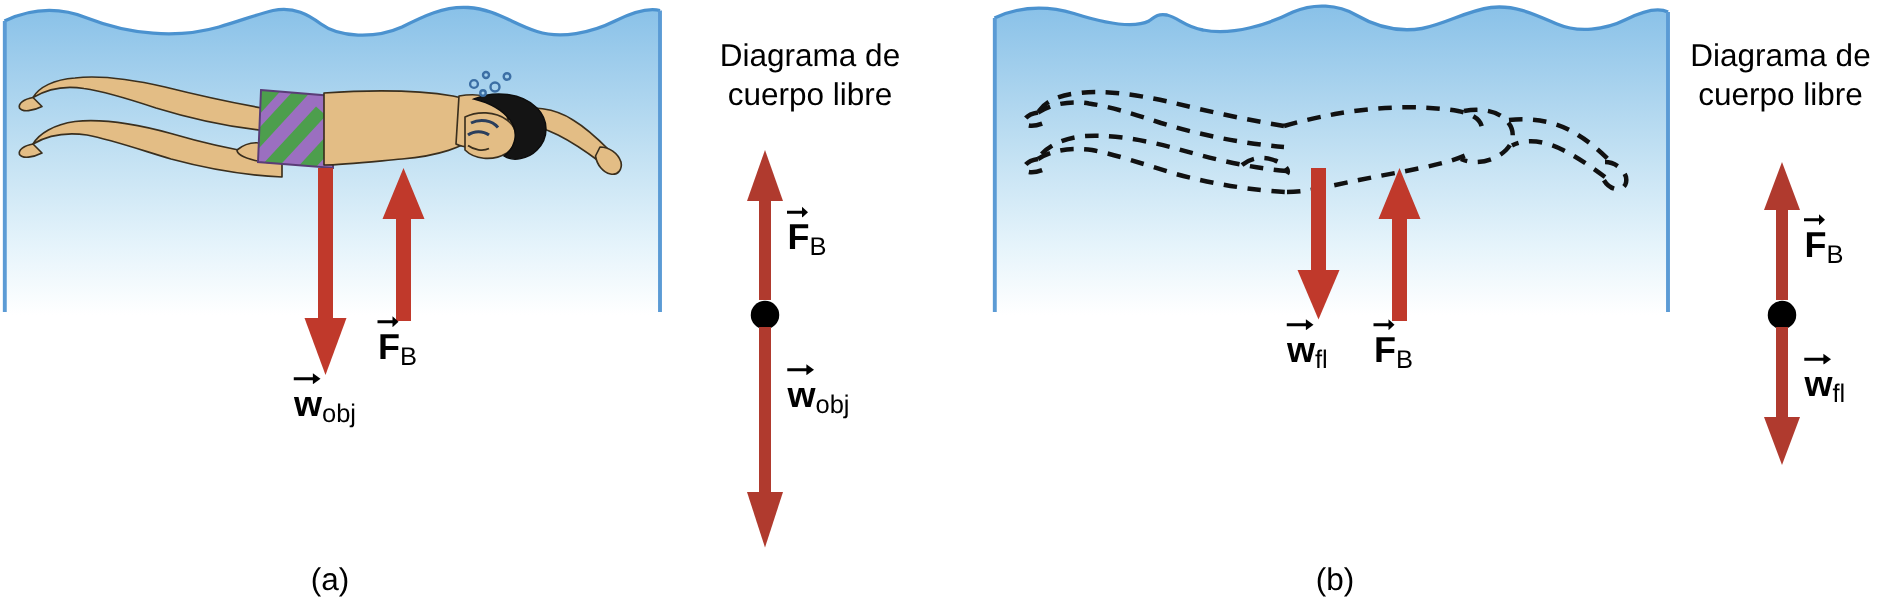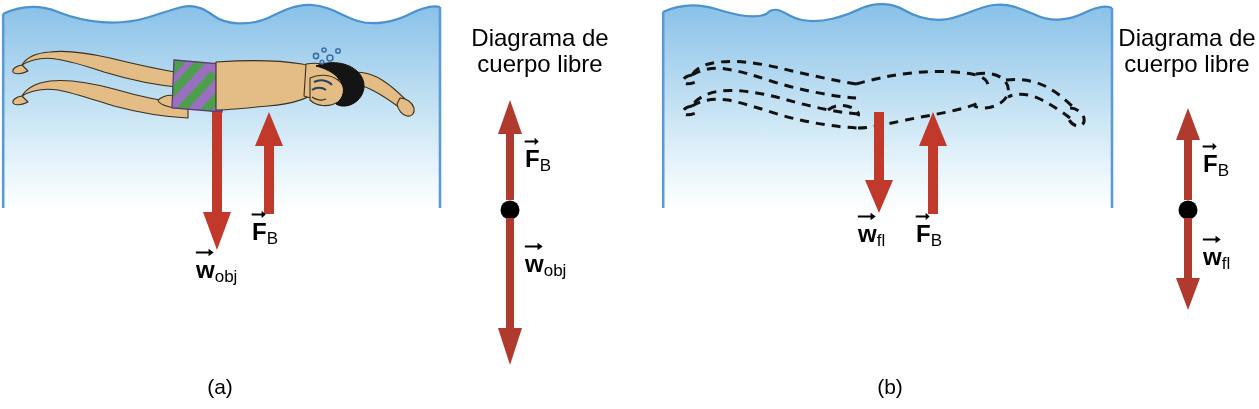--- a/index.html
+++ b/index.html
@@ -36,21 +36,21 @@
   .water-svg { display: block; }
 
   .fbd {
     position: absolute;
     top: 0;
   }
   .fbd-title {
     position: absolute;
     text-align: center;
     color: #000000;
-    font-size: 24px;
+    font-size: 21px;
     line-height: 26px;
     font-family: "Liberation Sans", sans-serif;
     white-space: nowrap;
   }
   .vec-label {
     position: absolute;
     color: #000000;
     font-family: "Liberation Sans", sans-serif;
     white-space: nowrap;
     font-size: 22px;

